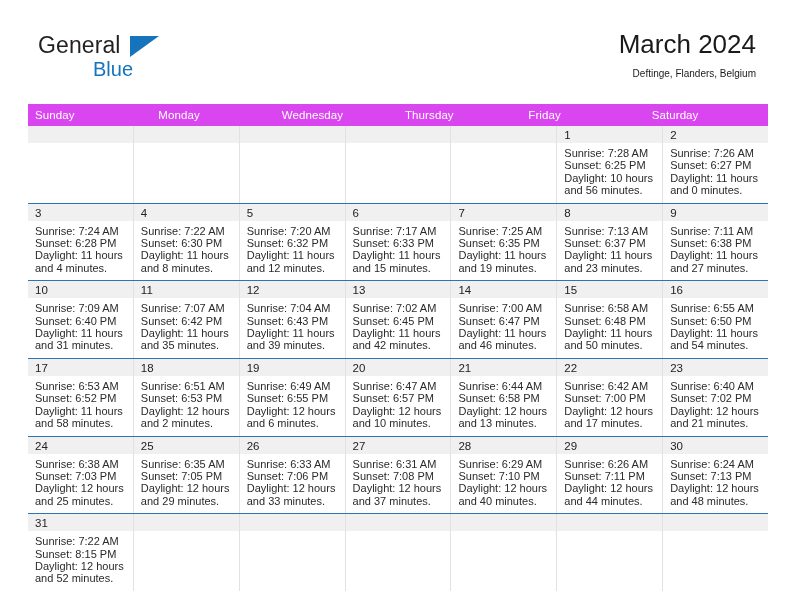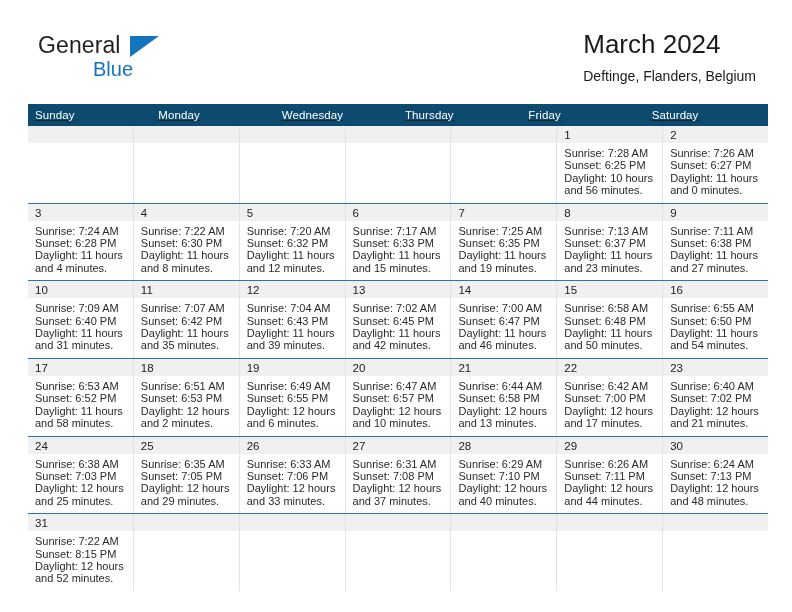--- a/index.html
+++ b/index.html
@@ -59,46 +59,45 @@
     font-weight: 400;
     color: #1574bb;
     margin-left: 55px;
     margin-top: 1px;
     height: 24px;
   }
   .title-block {
     position: absolute;
     right: 36px;
     top: 30px;
-    text-align: left;
+    text-align: right;
   }
   .cal-title {
     font-size: 26px;
     font-weight: 400;
     color: #1a1a1a;
     line-height: 1.12;
   }
   .cal-subtitle {
-    font-size: 14px;
+    font-size: 10px;
     font-weight: 400;
     color: #1a1a1a;
     margin-top: 9px;
   }
 
   
   .calendar {
     position: absolute;
     left: 28px;
     top: 104px;
     width: 740px;
   }
   .week-head {
     display: flex;
-    background: #0c4a6e;
-    text-decoration: underline;
+    background: #d946ef;
   }
   .week-head .hcell {
     flex: 1 1 0;
     box-sizing: border-box;
     padding: 5px 0 5px 7px;
     font-size: 11.5px;
     color: #ffffff;
     font-weight: 400;
     letter-spacing: 0.1px;
   }

